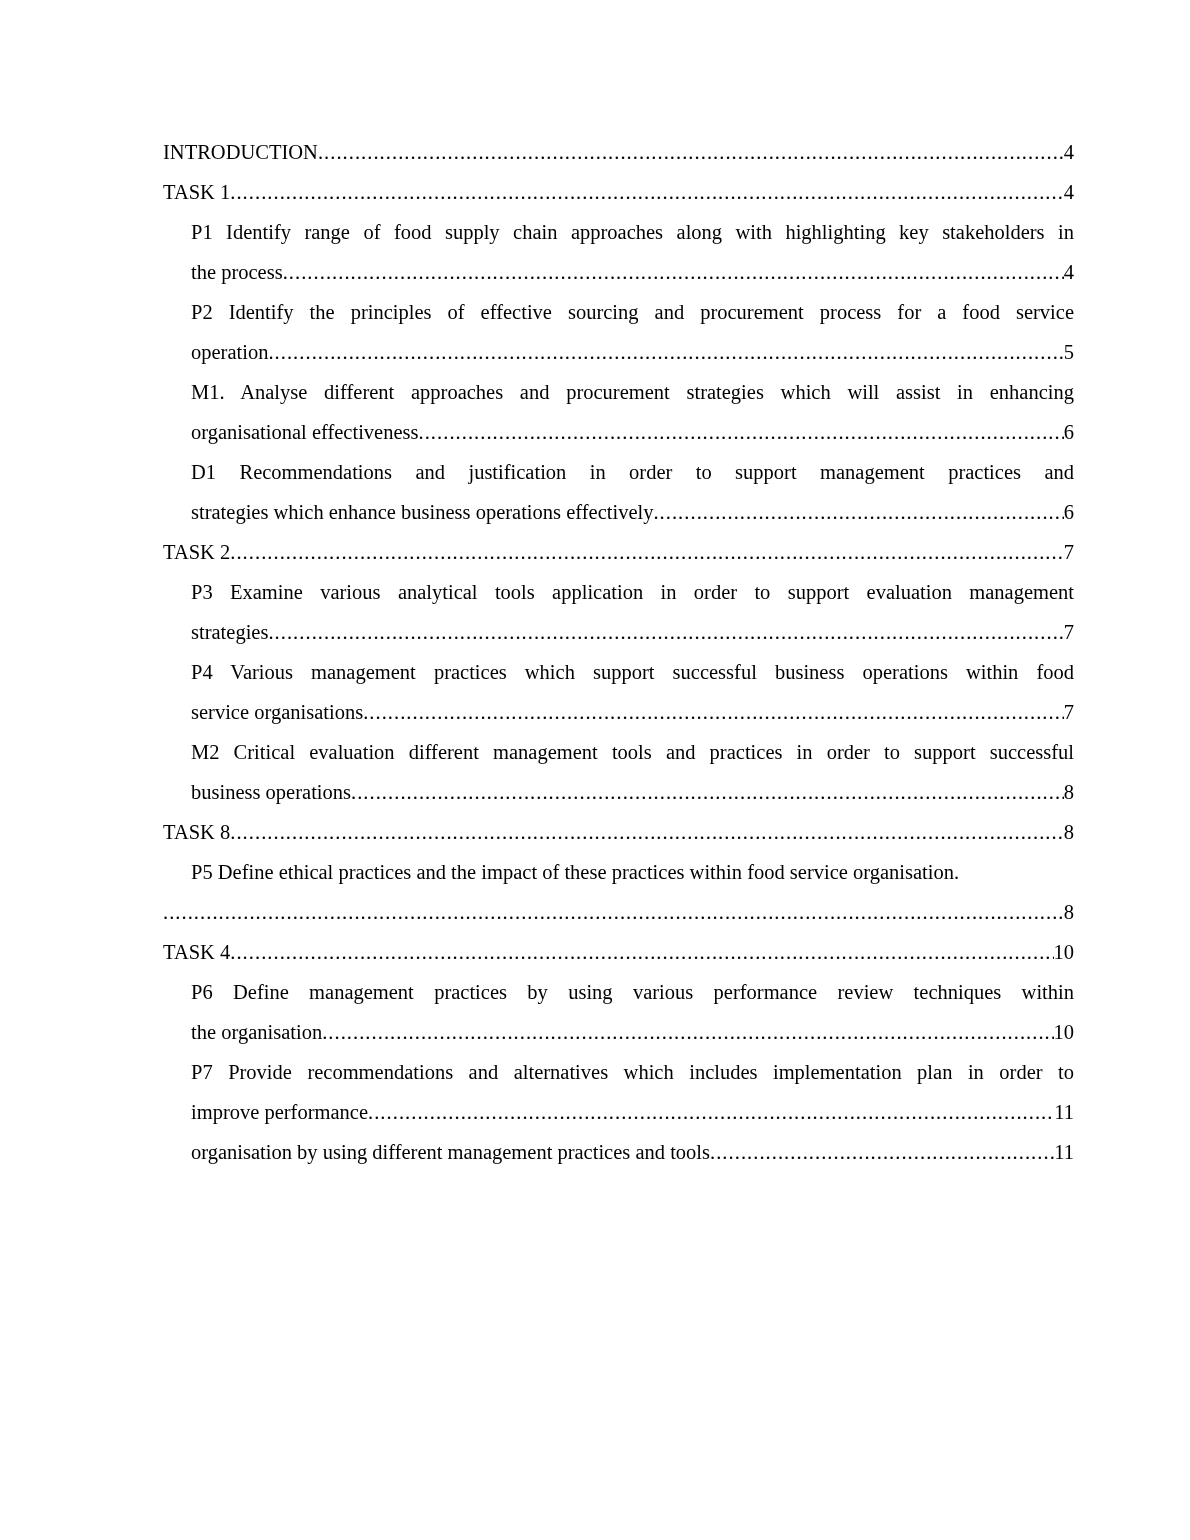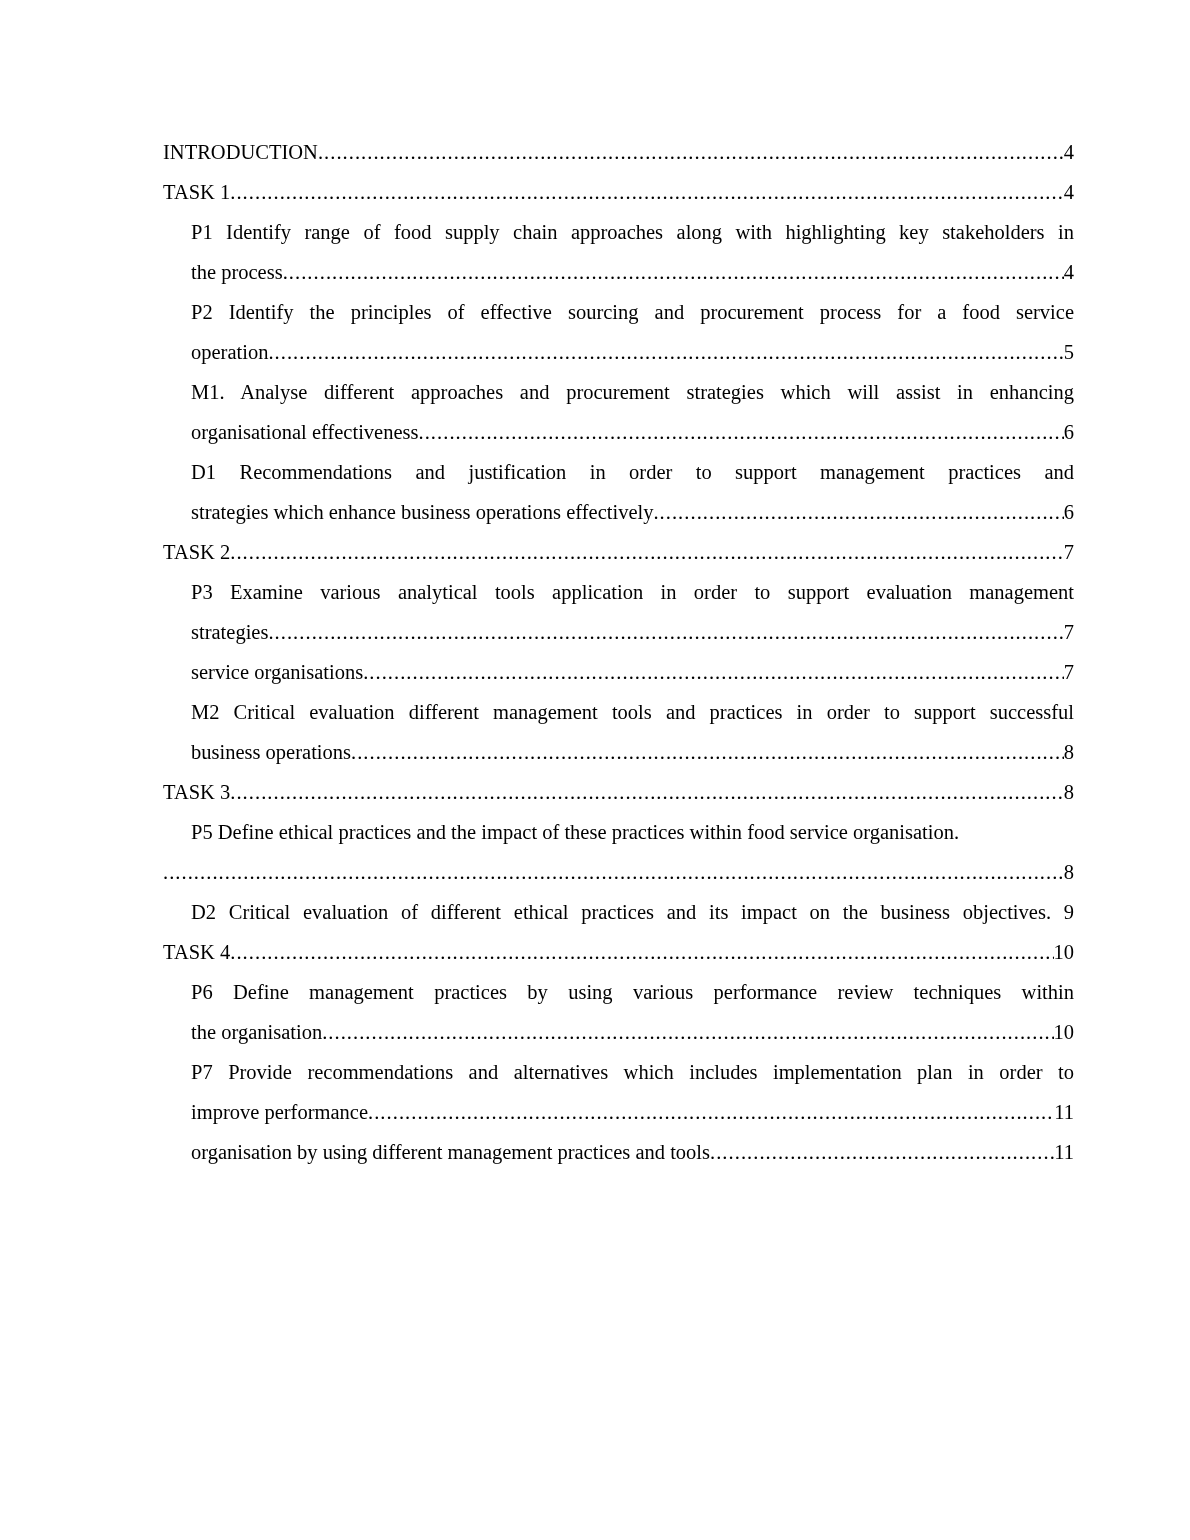--- a/index.html
+++ b/index.html
@@ -159,53 +159,51 @@
       </div>
       <div class="toc-entry level-2">
         <span class="just-line">P3 Examine various analytical tools application in order to support evaluation management</span>
         <span class="entry-inner">
           <span class="entry-text">strategies</span>
           <span class="leader"></span>
           <span class="page-num">7</span>
         </span>
       </div>
       <div class="toc-entry level-2">
+        <span class="just-line">P4 Various management practices which support successful business operations within food</span>
         <span class="entry-inner">
           <span class="entry-text">service organisations</span>
           <span class="leader"></span>
           <span class="page-num">7</span>
         </span>
       </div>
       <div class="toc-entry level-2">
         <span class="just-line">M2 Critical evaluation different management tools and practices in order to support successful</span>
         <span class="entry-inner">
           <span class="entry-text">business operations</span>
           <span class="leader"></span>
           <span class="page-num">8</span>
         </span>
       </div>
       <div class="toc-entry level-1">
         <span class="entry-inner">
-          <span class="entry-text">TASK 3</span>
+          <span class="entry-text">TASK 8</span>
           <span class="leader"></span>
           <span class="page-num">8</span>
         </span>
       </div>
       <div class="toc-entry level-2">
         <span class="plain-line">P5 Define ethical practices and the impact of these practices within food service organisation.</span>
         <span class="leader-only" style="margin-left: -28px; width: calc(100% + 28px);">
           <span class="leader"></span>
           <span class="page-num">8</span>
         </span>
       </div>
       <div class="toc-entry level-2">
       </div>
-      <div class="toc-entry level-2">
-        <span class="plain-line" style="text-align-last: justify;">D2 Critical evaluation of different ethical practices and its impact on the business objectives. 9</span>
-      </div>
       <div class="toc-entry level-1">
         <span class="entry-inner">
           <span class="entry-text">TASK 4</span>
           <span class="leader"></span>
           <span class="page-num">10</span>
         </span>
       </div>
       <div class="toc-entry level-2">
         <span class="just-line">P6 Define management practices by using various performance review techniques within</span>
         <span class="entry-inner">

